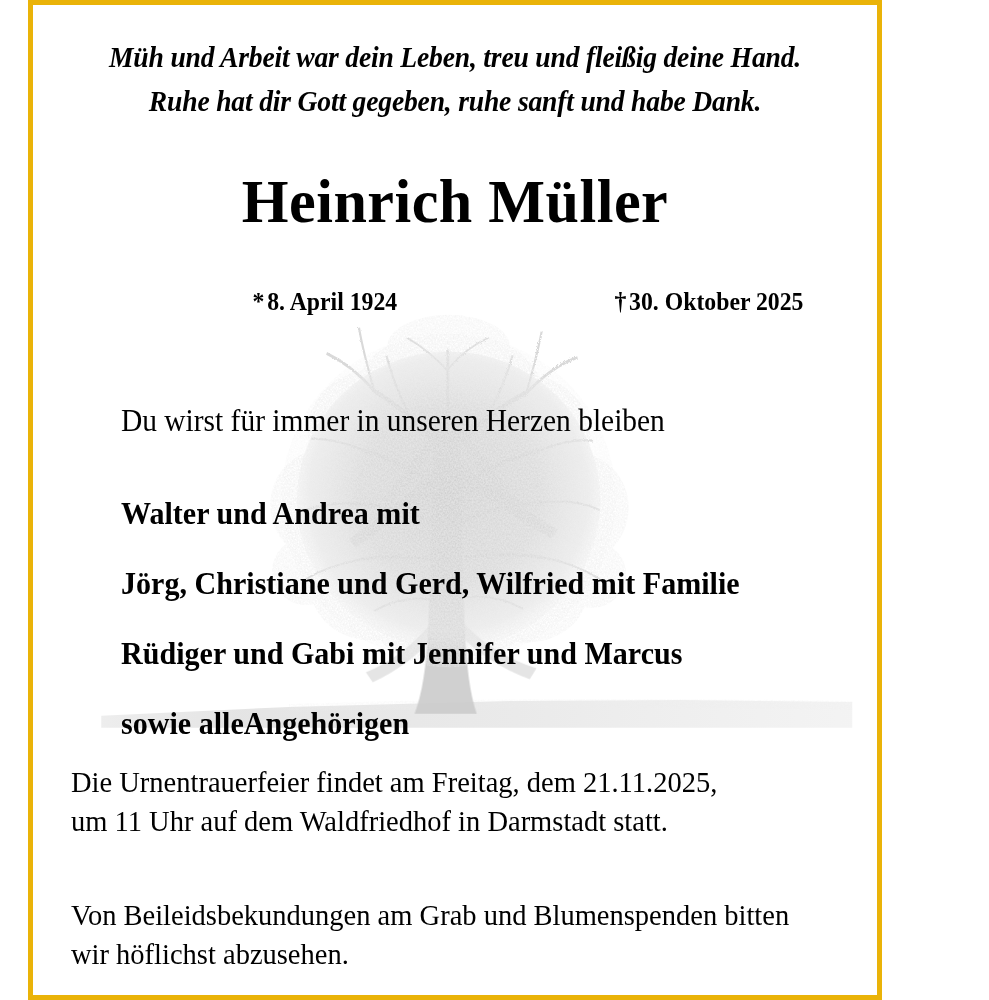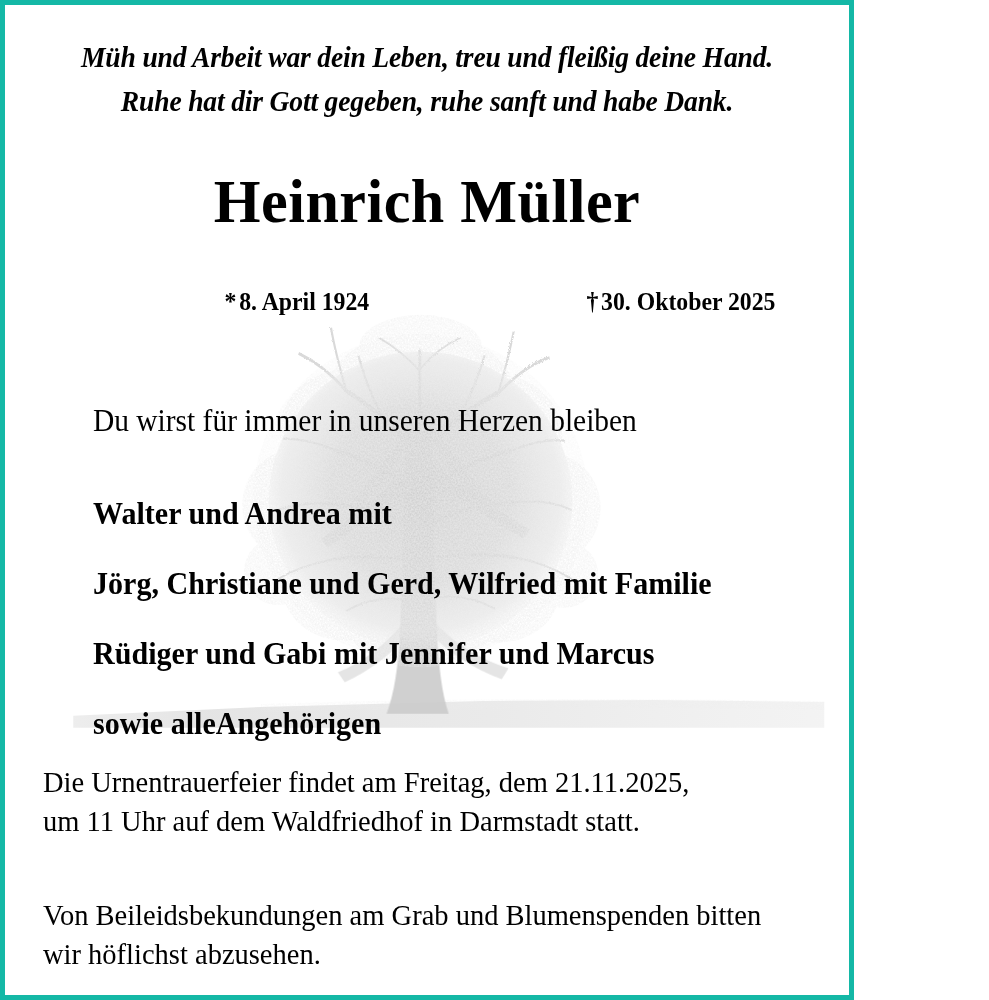--- a/index.html
+++ b/index.html
@@ -5,25 +5,26 @@
   html, body {
     margin: 0;
     padding: 0;
     background: #ffffff;
   }
   #page {
     position: relative;
     width: 854px;
     height: 1000px;
     background: #ffffff;
-    border: 5px solid #14b8a6;
+    border: 5px solid #eab308;
     box-sizing: border-box;
     overflow: hidden;
     font-family: "Liberation Serif", "DejaVu Serif", serif;
     color: #000000;
+    margin-left: 28px;
   }
 
   
   #tree-watermark {
     position: absolute;
     left: 0;
     top: 0;
     width: 100%;
     height: 100%;
     pointer-events: none;

